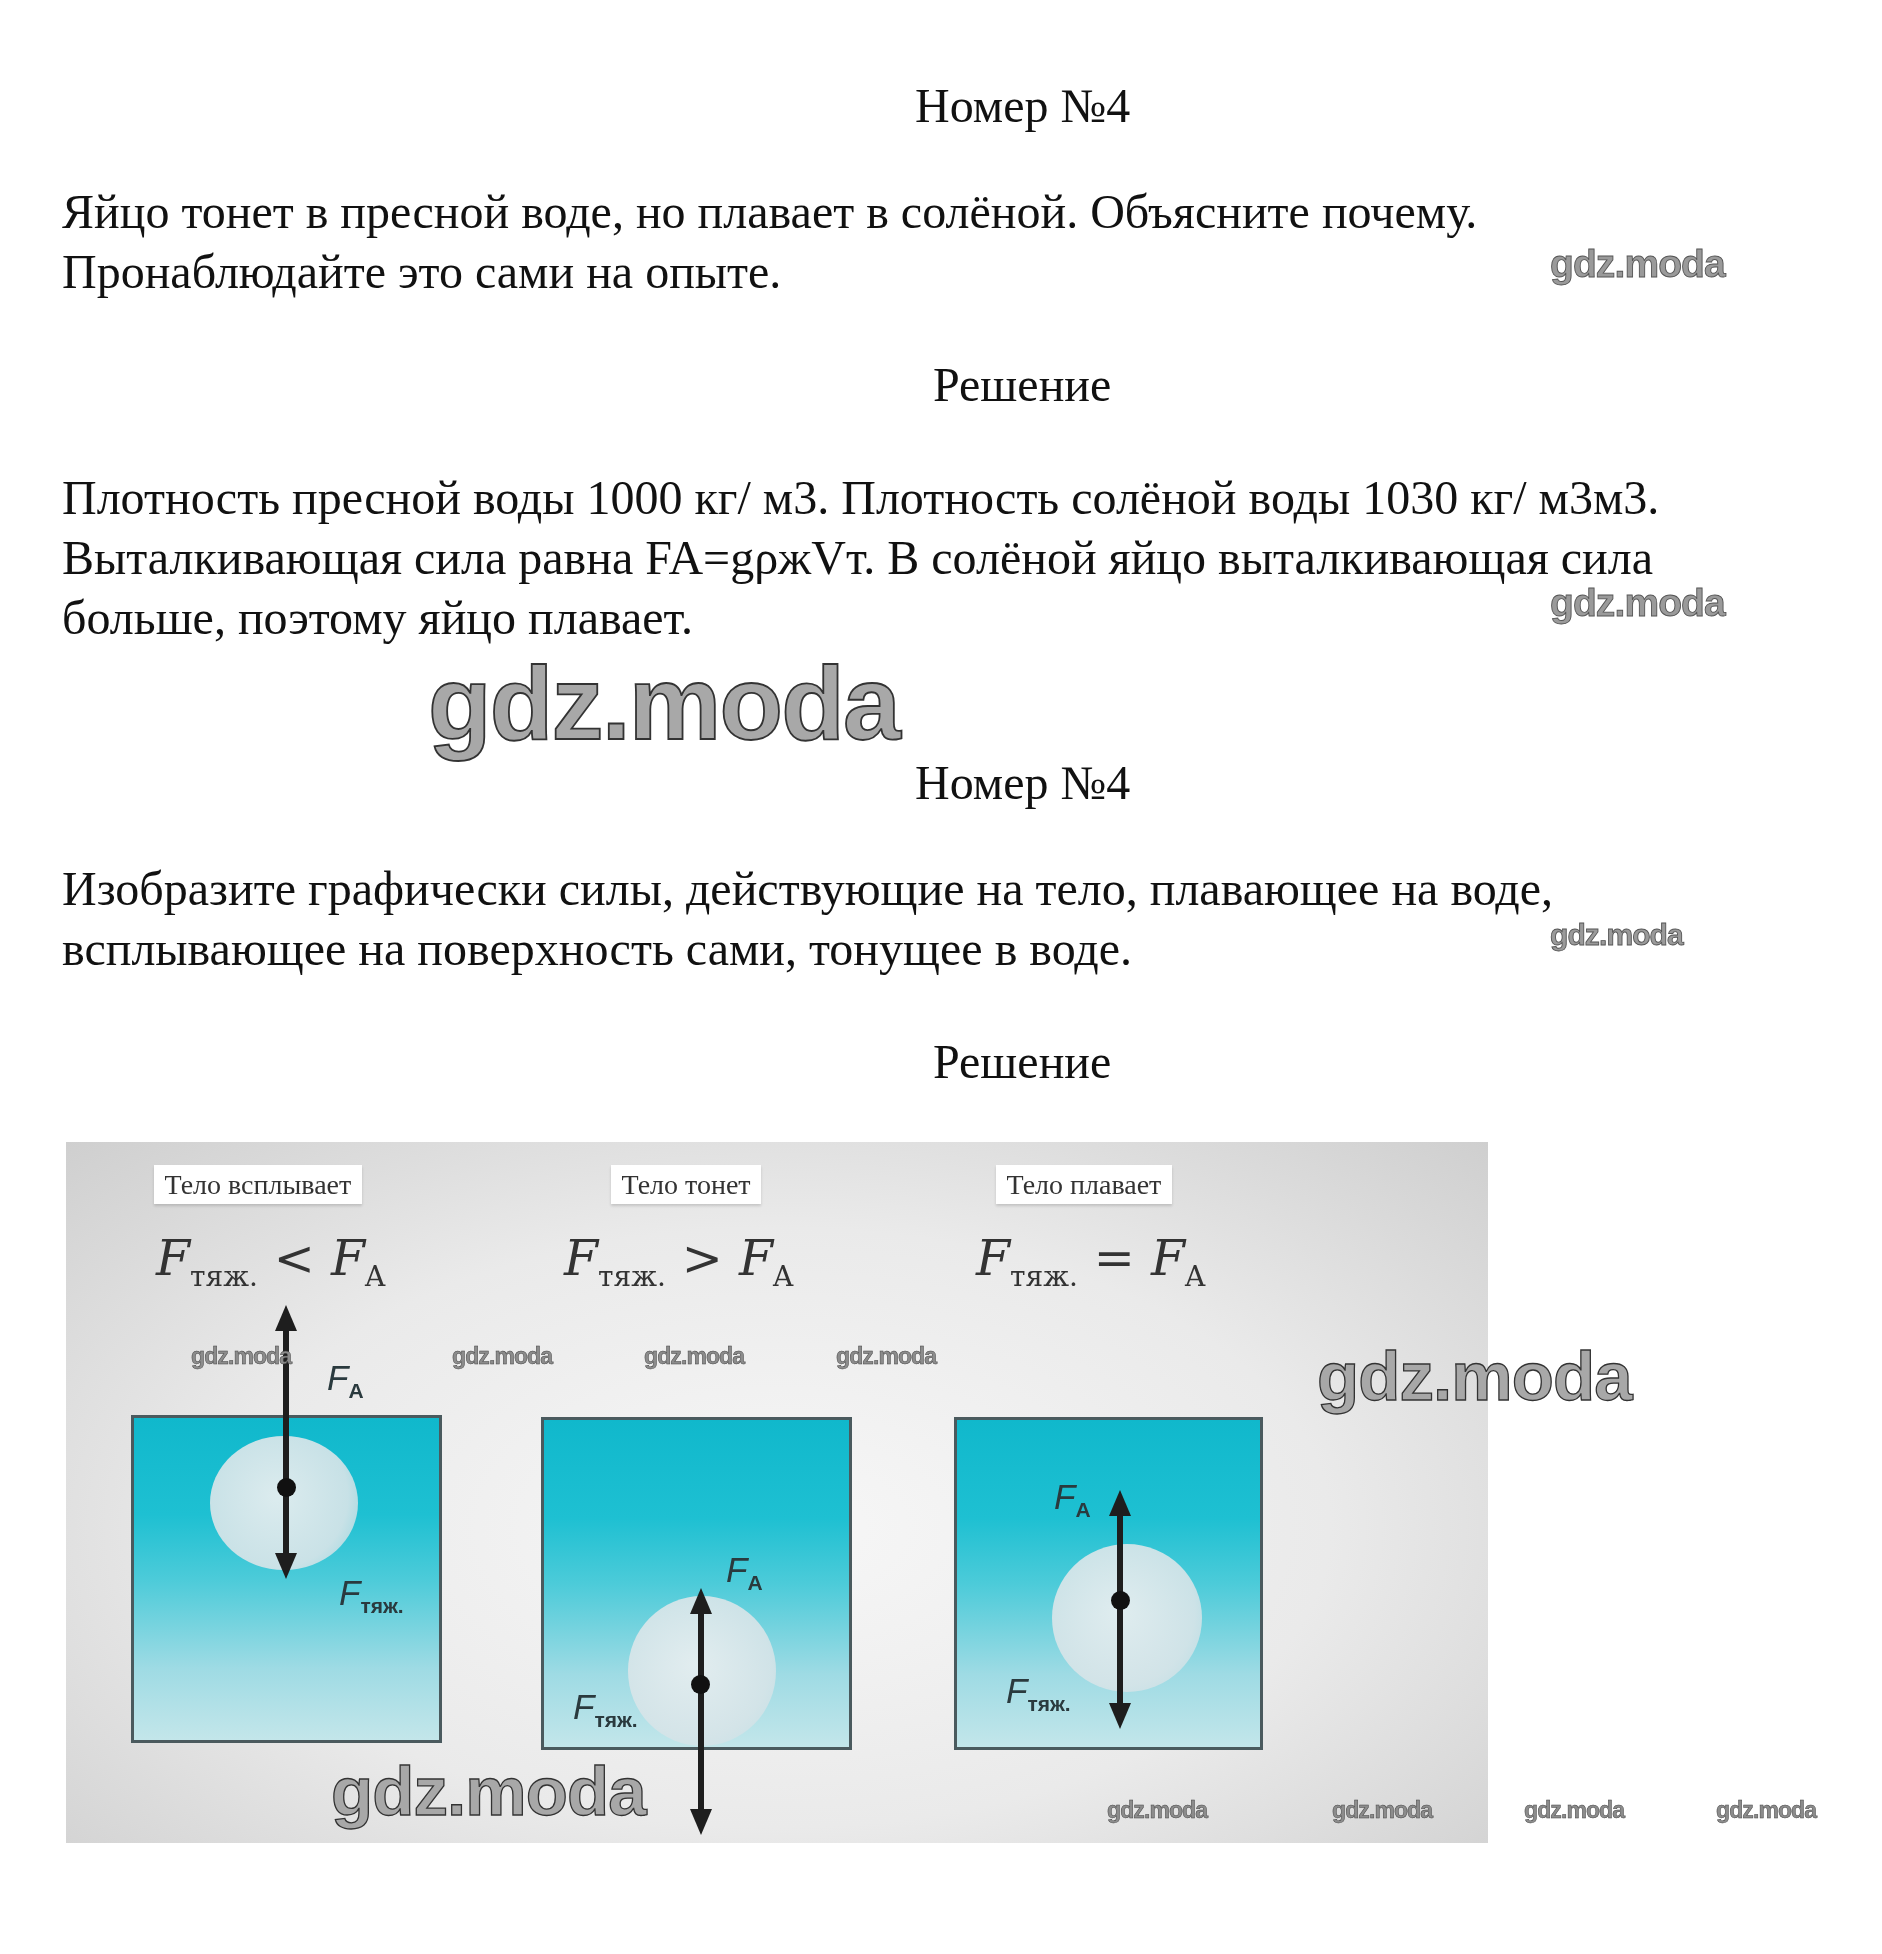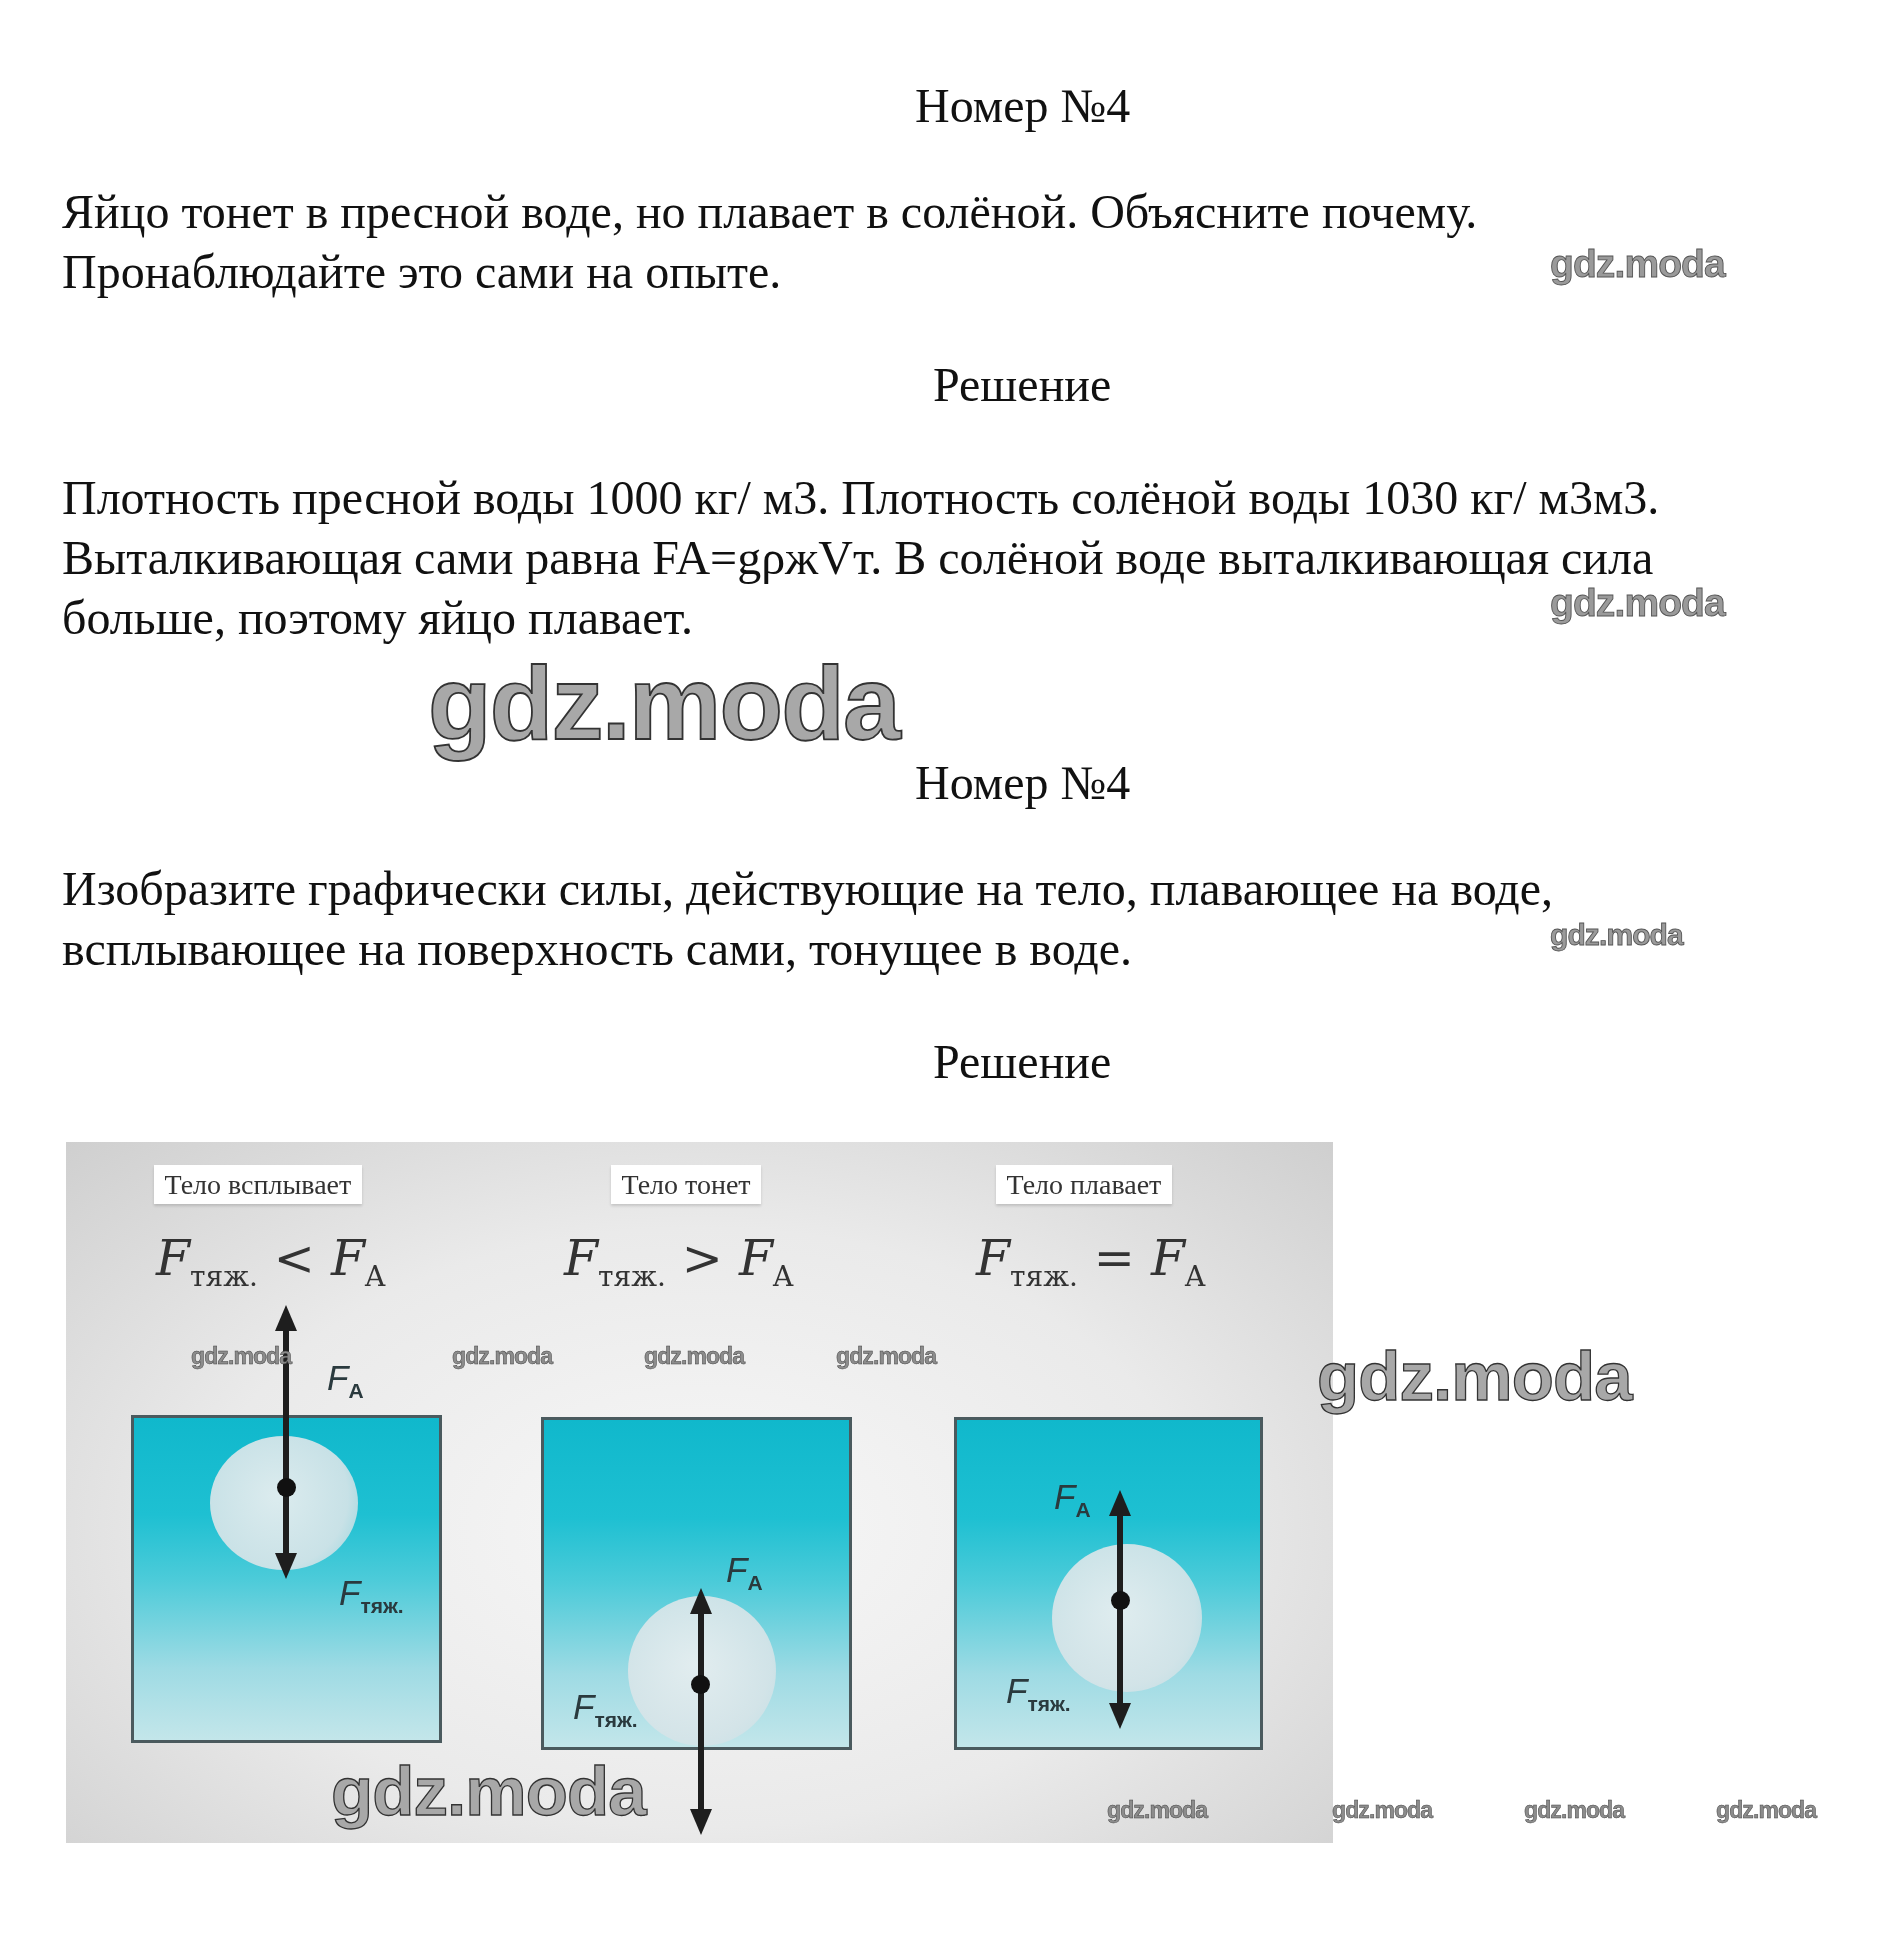--- a/index.html
+++ b/index.html
@@ -9,21 +9,21 @@
   .heading { font-size: 48px; white-space: nowrap; letter-spacing: 0; }
   .para { font-size: 48px; line-height: 60px; white-space: nowrap; }
   .wm { font-family: Liberation Sans, sans-serif; font-weight: bold;
         color: #9a9a9a; -webkit-text-stroke: 0.9px #555; white-space: nowrap; letter-spacing: -0.9px; }
   .wm-small { font-size: 23px; color: #8c8c8c; -webkit-text-stroke: 0.5px #444; font-weight: bold; }
   .wm-med { font-size: 39px; }
   .wm-big { font-size: 104px; color: #a8a8a8; -webkit-text-stroke: 1.8px #333; letter-spacing: -1.8px; }
   .wm-xl { font-size: 69px; color: #a8a8a8; -webkit-text-stroke: 1.3px #333; }
 
   
-  .figure { left: 66px; top: 1142px; width: 1267px; height: 701px;
+  .figure { left: 66px; top: 1142px; width: 1422px; height: 701px;
             background: radial-gradient(ellipse at 50% 55%, #f7f7f7 0%, #eaeaea 55%, #cfcfcf 100%); }
   .panel-label { position: absolute; background: #fff; font-size: 28px; padding: 3.5px 10.6px;
                  box-shadow: 0 1.8px 2.6px rgba(0,0,0,0.15); color: #333; white-space: nowrap; }
   .formula { position: absolute; font-family: "DejaVu Serif", serif; font-style: italic; font-size: 49px; color: #333; white-space: nowrap; }
   .formula sub { font-style: normal; font-size: 28px; }
   .formula .op { font-style: normal; margin: 0 16px; }
   .tank { position: absolute; border: 3.5px solid #4a5a5e; box-sizing: border-box;
           background: linear-gradient(to bottom, #10b8cc 0%, #1ec0d2 30%, #4ccbd9 50%, #9fdbe4 78%, #c3e6ea 100%); }
   .egg { position: absolute; border-radius: 50%;
          background: radial-gradient(circle at 45% 45%, rgba(230,238,240,0.95) 0%, rgba(214,228,232,0.92) 65%, rgba(200,220,226,0.6) 100%); }
@@ -43,21 +43,21 @@
   <div>Яйцо тонет в пресной воде, но плавает в солёной. Объясните почему.</div>
   <div>Пронаблюдайте это сами на опыте.</div>
 </div>
 
 <div class="abs wm wm-med" style="left:1550px; top:242px;">gdz.moda</div>
 
 <div class="abs heading" style="left:933px; top:357px;">Решение</div>
 
 <div class="abs para" style="left:62px; top:468px;">
   <div>Плотность пресной воды 1000 кг/ м3. Плотность солёной воды 1030 кг/ м3м3.</div>
-  <div>Выталкивающая сами равна FA=gρжVт. В солёной воде выталкивающая сила</div>
+  <div>Выталкивающая сила равна FA=gρжVт. В солёной яйцо выталкивающая сила</div>
   <div>больше, поэтому яйцо плавает.</div>
 </div>
 
 <div class="abs wm wm-med" style="left:1550px; top:581px;">gdz.moda</div>
 <div class="abs wm wm-big" style="left:428px; top:644px;">gdz.moda</div>
 
 <div class="abs heading" style="left:915px; top:755px;">Номер №4</div>
 
 <div class="abs para" style="left:62px; top:859px;">
   <div>Изобразите графически силы, действующие на тело, плавающее на воде,</div>

